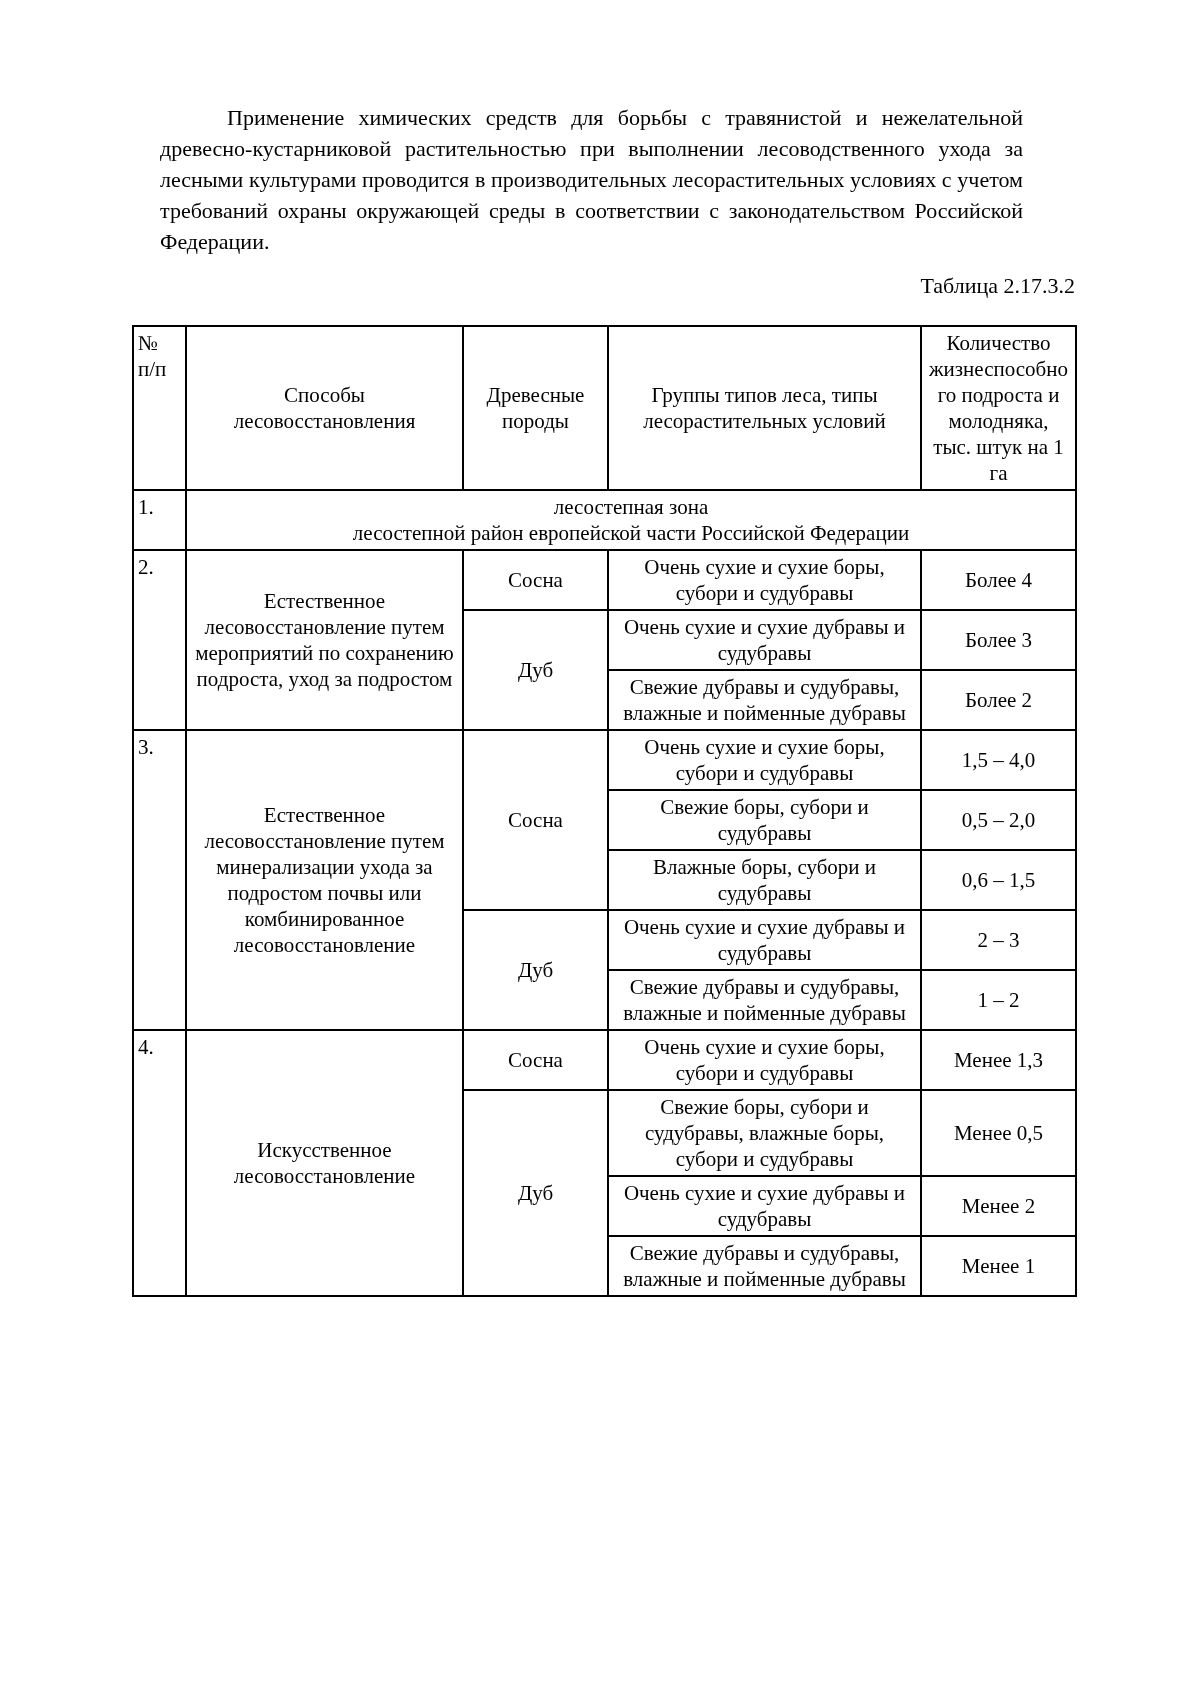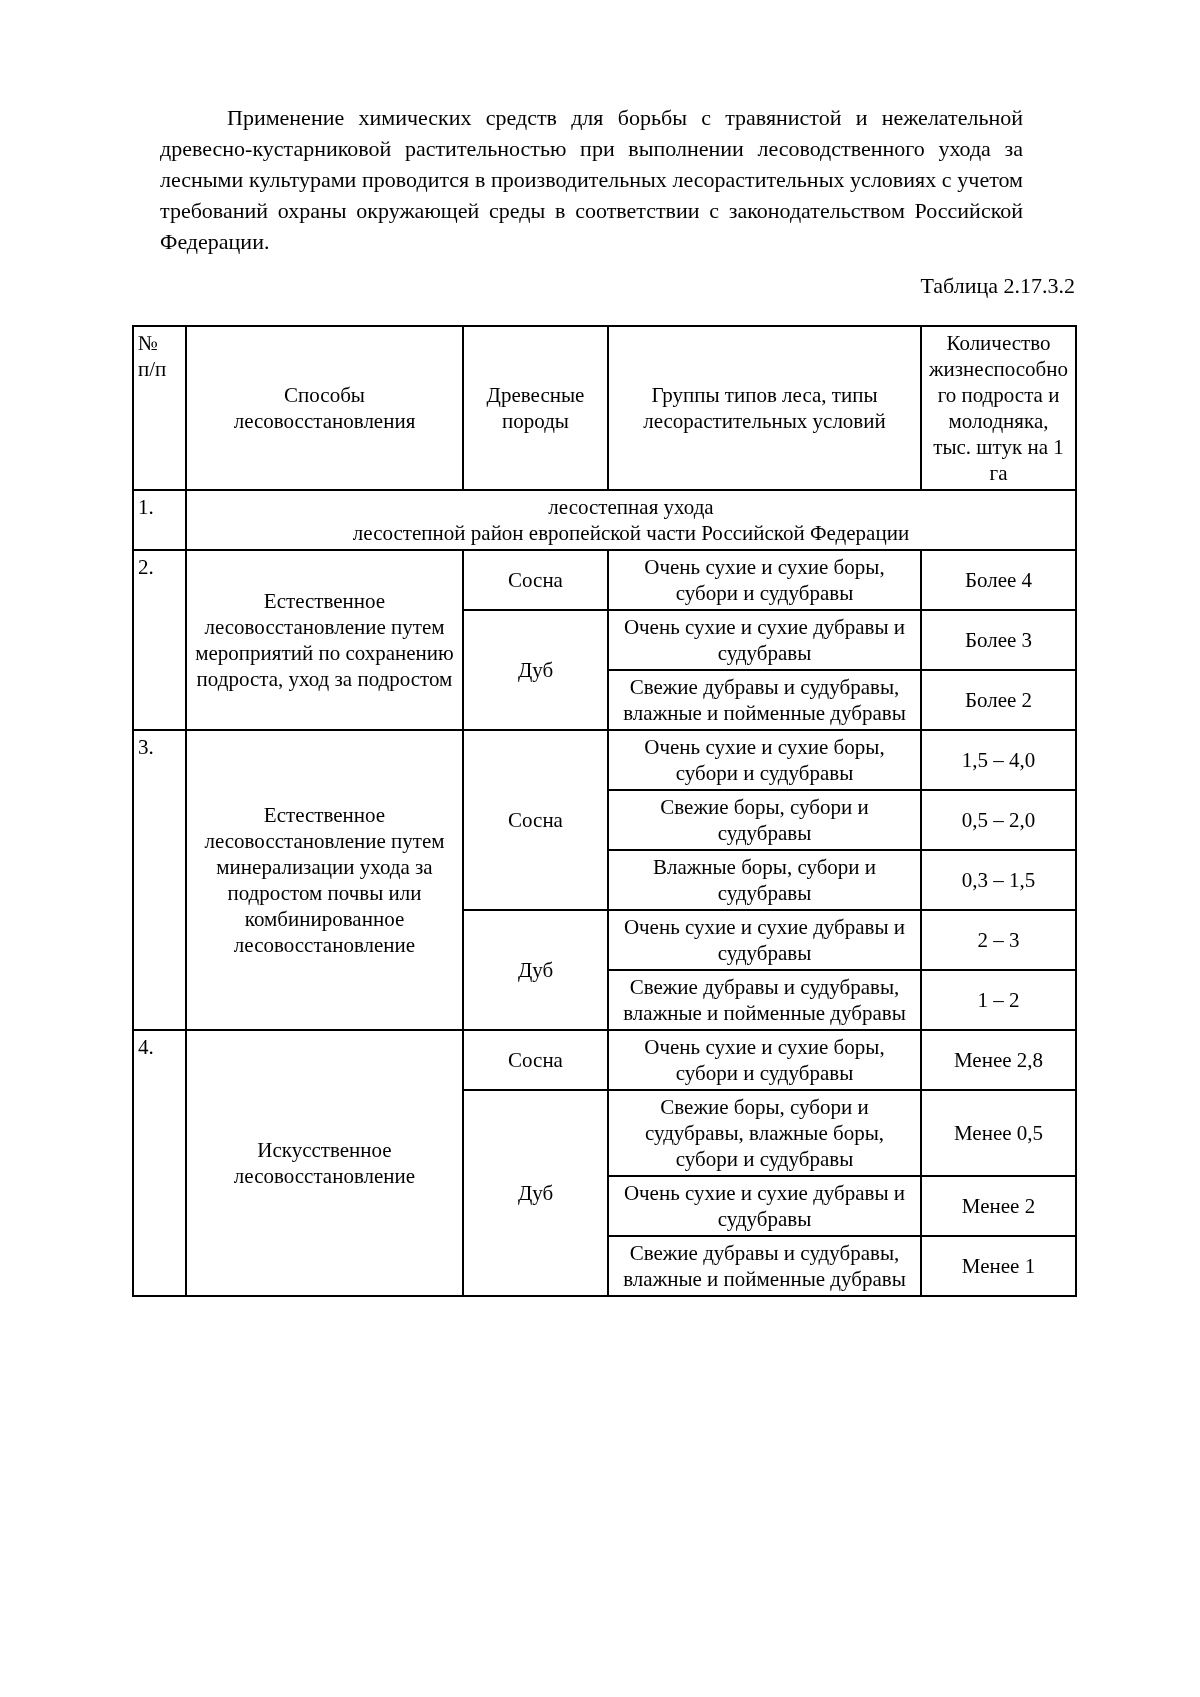--- a/index.html
+++ b/index.html
@@ -94,21 +94,21 @@
 лесовосстановления</th>
       <th class="pre">Древесные
 породы</th>
       <th class="pre">Группы типов леса, типы
 лесорастительных условий</th>
       <th class="qty-head">Количество жизнеспособного подроста и молодняка, тыс. штук на 1 га</th>
     </tr>
 
     <tr>
       <td class="num-cell">1.</td>
-      <td colspan="4" class="pre">лесостепная  ухода
+      <td colspan="4" class="pre">лесостепная  зона
 лесостепной район европейской части Российской Федерации</td>
     </tr>
 
     <tr>
       <td class="num-cell" rowspan="3">2.</td>
       <td class="method-cell" rowspan="3">Естественное лесовосстановление путем мероприятий по сохранению подроста, уход за подростом</td>
       <td class="species-cell">Сосна</td>
       <td class="group-cell">Очень сухие и сухие боры, субори и судубравы</td>
       <td class="qty-cell">Более 4</td>
     </tr>
@@ -128,38 +128,38 @@
       <td class="species-cell" rowspan="3">Сосна</td>
       <td class="group-cell">Очень сухие и сухие боры, субори и судубравы</td>
       <td class="qty-cell">1,5 – 4,0</td>
     </tr>
     <tr>
       <td class="group-cell">Свежие боры, субори и судубравы</td>
       <td class="qty-cell">0,5 – 2,0</td>
     </tr>
     <tr>
       <td class="group-cell">Влажные боры, субори и судубравы</td>
-      <td class="qty-cell">0,3 – 1,5</td>
+      <td class="qty-cell">0,6 – 1,5</td>
     </tr>
     <tr>
       <td class="species-cell" rowspan="2">Дуб</td>
       <td class="group-cell">Очень сухие и сухие дубравы и судубравы</td>
       <td class="qty-cell">2 – 3</td>
     </tr>
     <tr>
       <td class="group-cell">Свежие дубравы и судубравы, влажные и пойменные дубравы</td>
       <td class="qty-cell">1 – 2</td>
     </tr>
 
     <tr>
       <td class="num-cell" rowspan="4">4.</td>
       <td class="method-cell" rowspan="4">Искусственное лесовосстановление</td>
       <td class="species-cell">Сосна</td>
       <td class="group-cell">Очень сухие и сухие боры, субори и судубравы</td>
-      <td class="qty-cell">Менее 2,8</td>
+      <td class="qty-cell">Менее 1,3</td>
     </tr>
     <tr>
       <td class="species-cell" rowspan="3">Дуб</td>
       <td class="group-cell">Свежие боры, субори и судубравы, влажные боры, субори и судубравы</td>
       <td class="qty-cell">Менее 0,5</td>
     </tr>
     <tr>
       <td class="group-cell">Очень сухие и сухие дубравы и судубравы</td>
       <td class="qty-cell">Менее 2</td>
     </tr>

